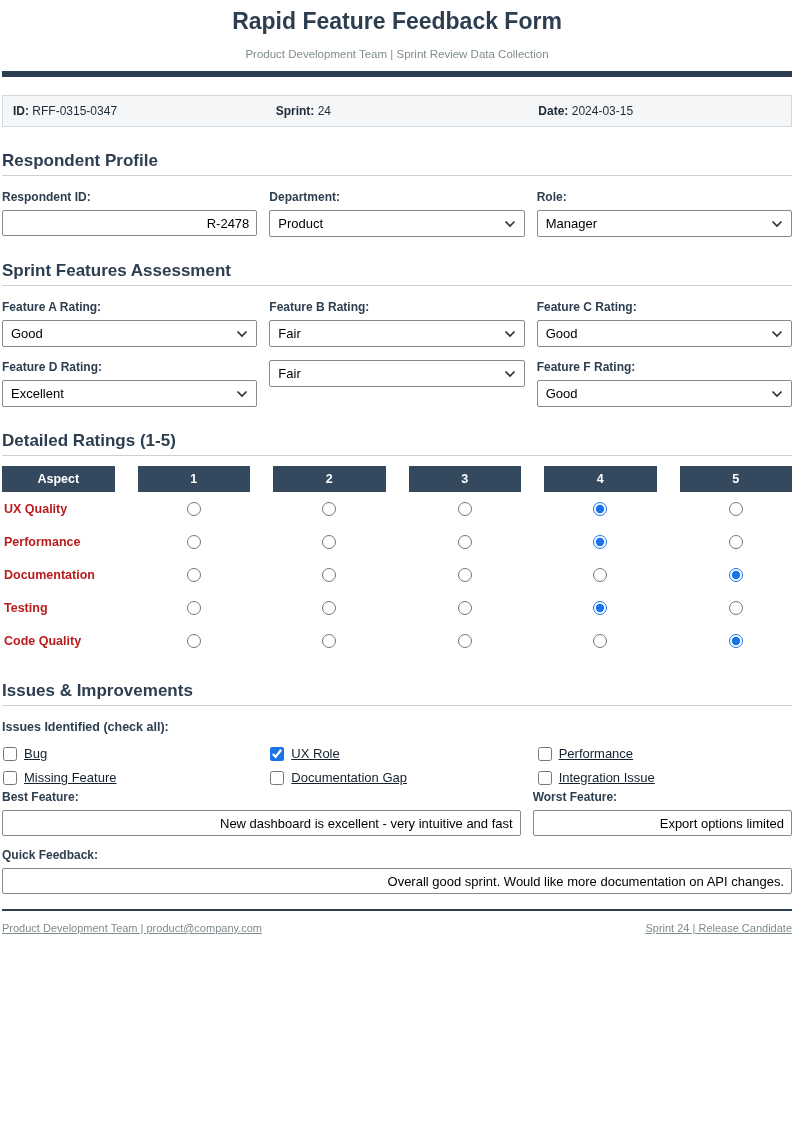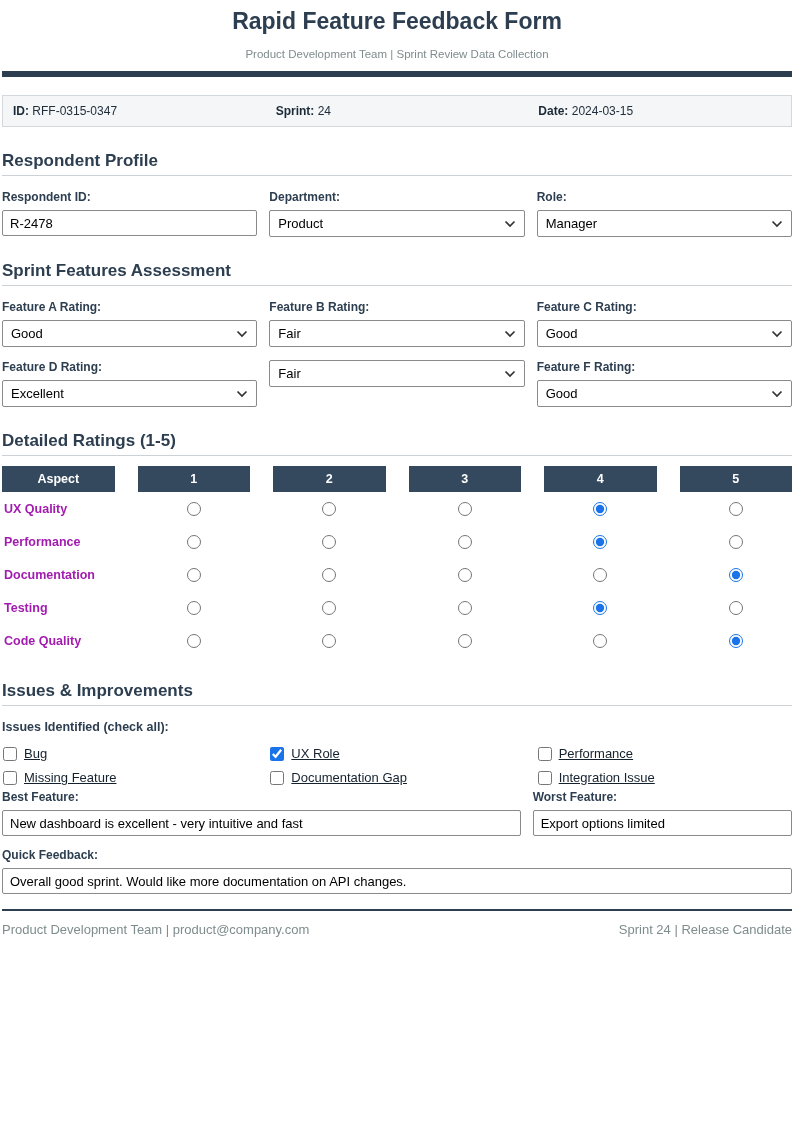--- a/index.html
+++ b/index.html
@@ -31,53 +31,53 @@
     padding-bottom: 4px; border-bottom: 1px solid #ccd1d5;
   }
   .mt-sect { margin-top: 24px; }
 
   
   .grid-3 { display: grid; grid-template-columns: 1fr 1fr 1fr; column-gap: 12px; row-gap: 13px; }
   .mt-fields { margin-top: 14px; }
   .field-label { display: block; font-size: 12px; font-weight: bold; color: #2c3e50; margin-bottom: 6px; }
   input[type="text"] {
     width: 100%; height: 26px; border: 1px solid #8a8a8a; border-radius: 2px;
-    background: #fff; padding: 0 7px; font: 13px "Liberation Sans", sans-serif; color: #000;
+    background: #fff; padding: 0 7px; font: 13px "Liberation Sans", sans-serif; color: #000; text-align: right;
   }
   .select-wrap { position: relative; }
   select {
     width: 100%; height: 27px; appearance: none; -webkit-appearance: none;
     border: 1px solid #8a8a8a; border-radius: 2px; background: #fff;
     padding: 0 26px 0 8px; font: 13px "Liberation Sans", sans-serif; color: #000;
   }
   .chevron { position: absolute; right: 9px; top: 50%; transform: translateY(-50%); pointer-events: none; line-height: 0; }
 
   
   .ratings-table { margin-top: 10px; }
   .ratings-grid { display: grid; grid-template-columns: repeat(6, 1fr); column-gap: 23px; align-items: center; }
   .header-cell {
     background: #34495e; color: #fff; font-size: 12.5px; font-weight: bold;
     text-align: center; padding: 6px 0;
   }
   .ratings-row { height: 33px; }
-  .aspect-label { font-size: 12.5px; font-weight: bold; color: #a21caf; padding-left: 2px; }
+  .aspect-label { font-size: 12.5px; font-weight: bold; color: #b91c1c; padding-left: 2px; }
   .radio-cell { text-align: center; }
   input[type="radio"] { width: 14px; height: 14px; accent-color: #1a73e8; margin: 0; vertical-align: middle; }
 
   
   .checklist-label { font-size: 12.5px; font-weight: bold; color: #2c3e50; margin-top: 14px; }
   .cb-grid { display: grid; grid-template-columns: 1fr 1fr 1fr; column-gap: 12px; row-gap: 9px; margin-top: 12px; }
   .cb-item { display: flex; align-items: center; font-size: 13px; color: #14212e; text-decoration: underline; }
   input[type="checkbox"] { width: 14px; height: 14px; accent-color: #1a73e8; margin: 0 7px 0 1px; vertical-align: middle; }
   .bw-grid { display: grid; grid-template-columns: 2fr 1fr; column-gap: 12px; margin-top: 5px; }
   .mt-qf { margin-top: 12px; }
 
   
   .footer { margin-top: 15px; border-top: 2px solid #2c3e50; padding-top: 11px; display: flex; justify-content: space-between; }
-  .footer span { font-size: 13px; color: #7f8c8d; }
+  .footer span { font-size: 11px; color: #7f8c8d; text-decoration: underline; }
 </style>
 </head>
 <body>
 
 <div class="page">
 
   <h1 class="title">Rapid Feature Feedback Form</h1>
   <div class="subtitle">Product Development Team | Sprint Review Data Collection</div>
   <div class="header-divider"></div>
 

